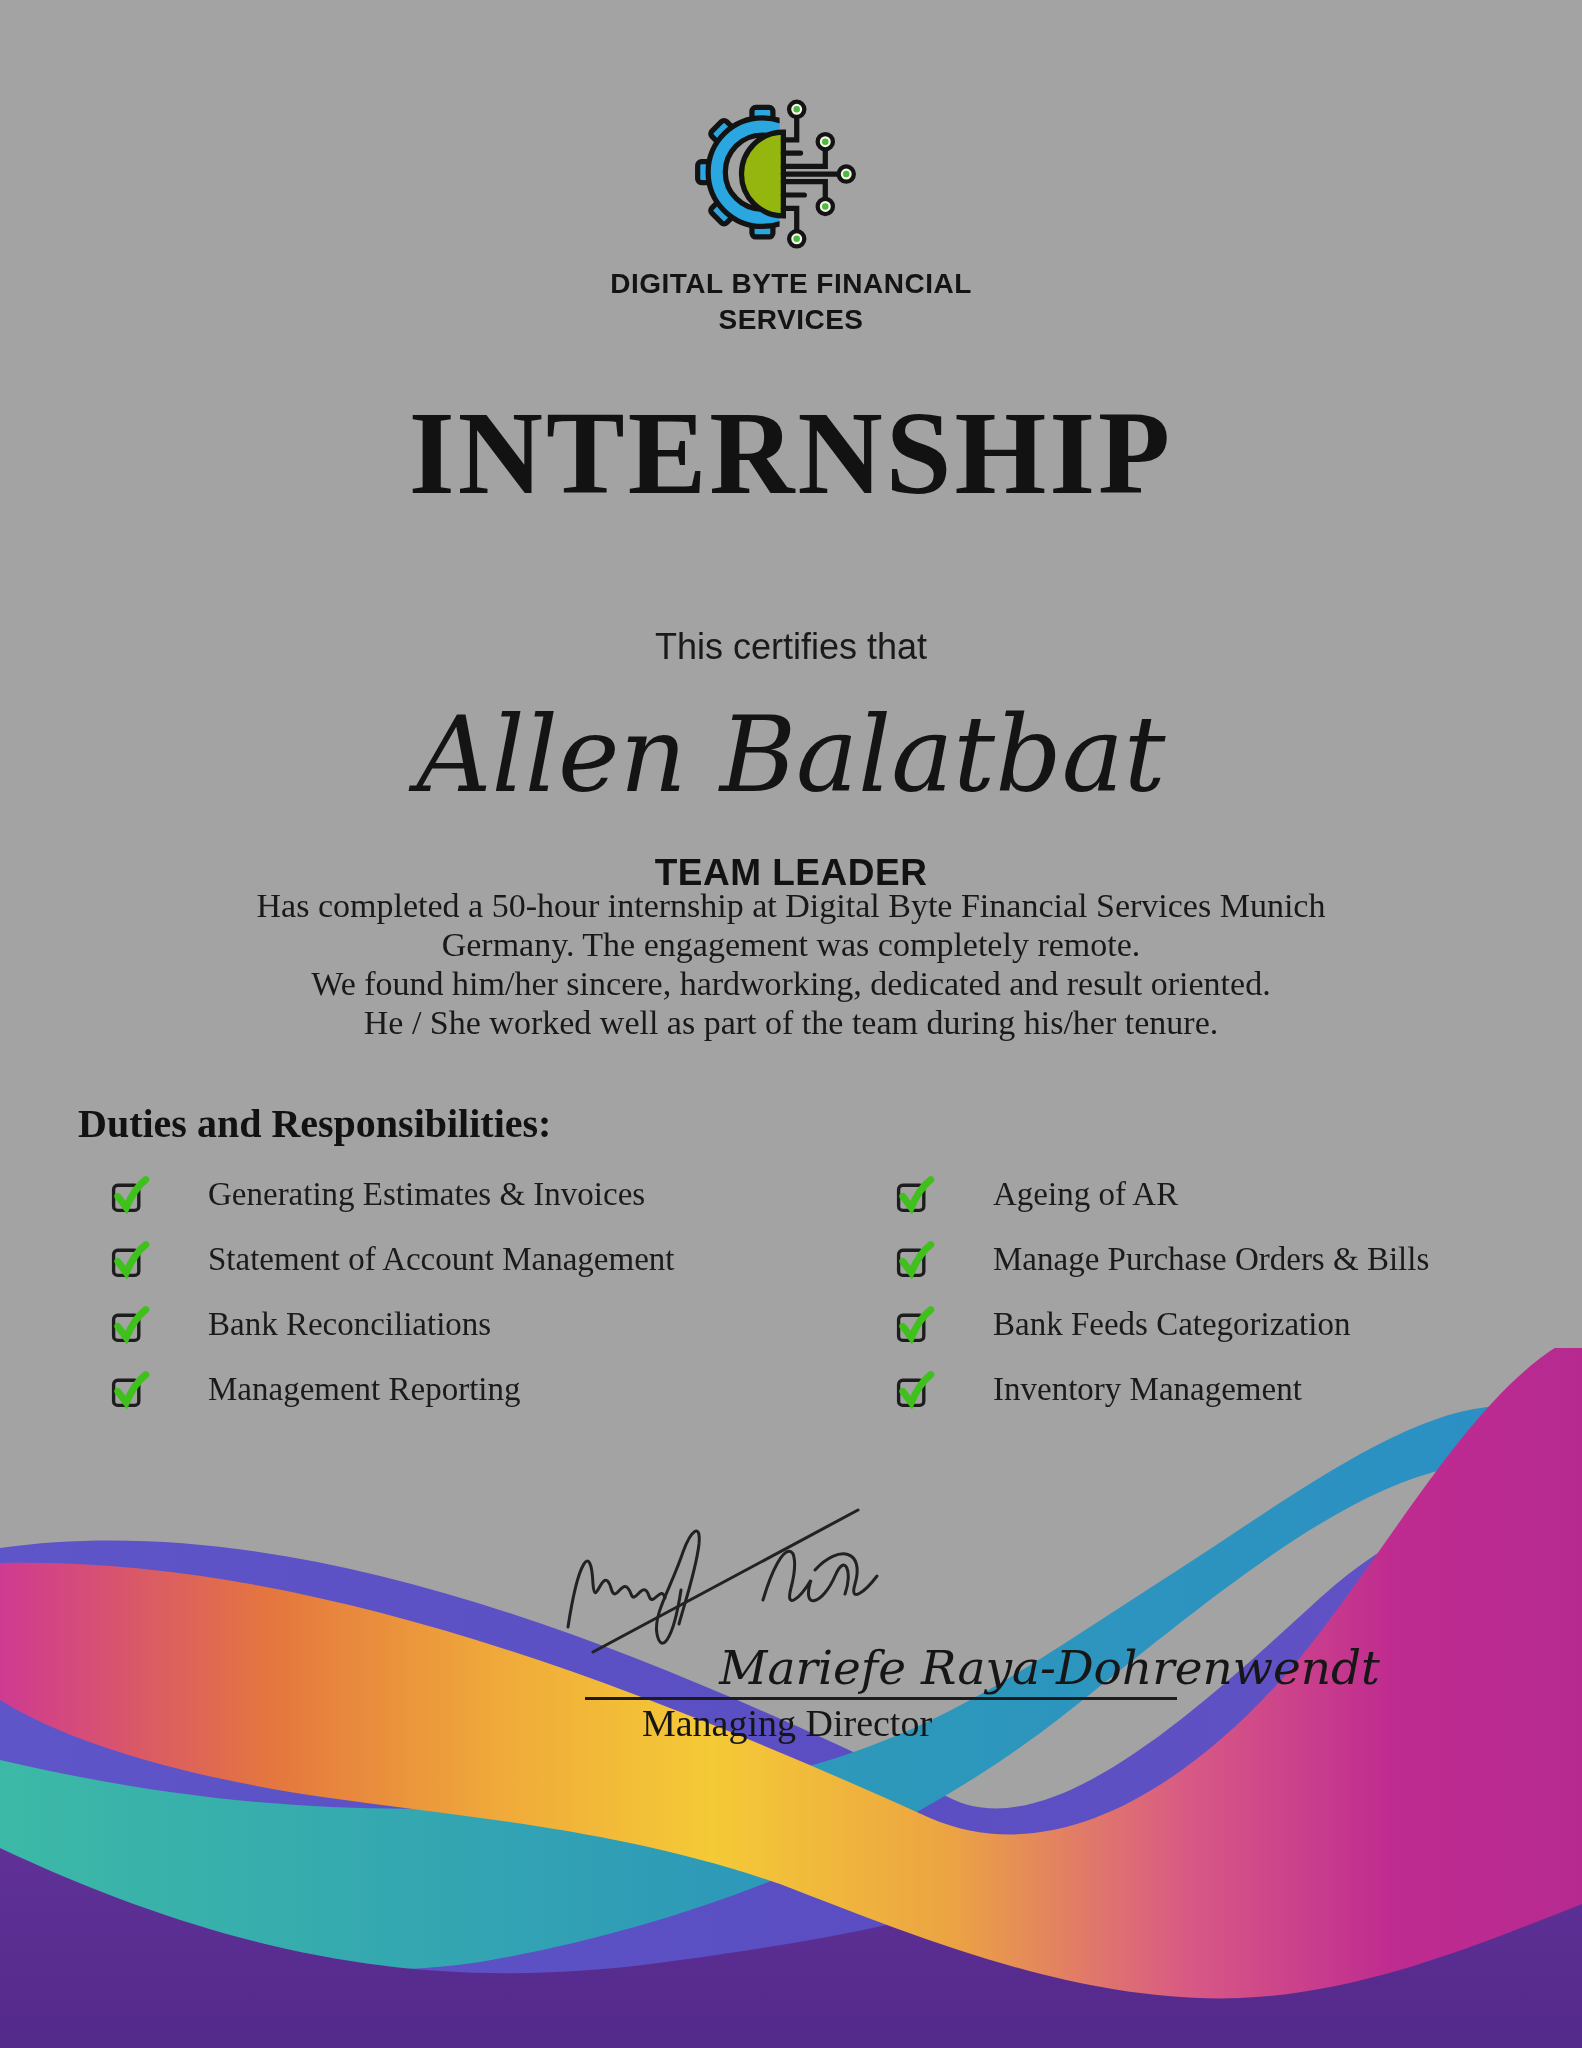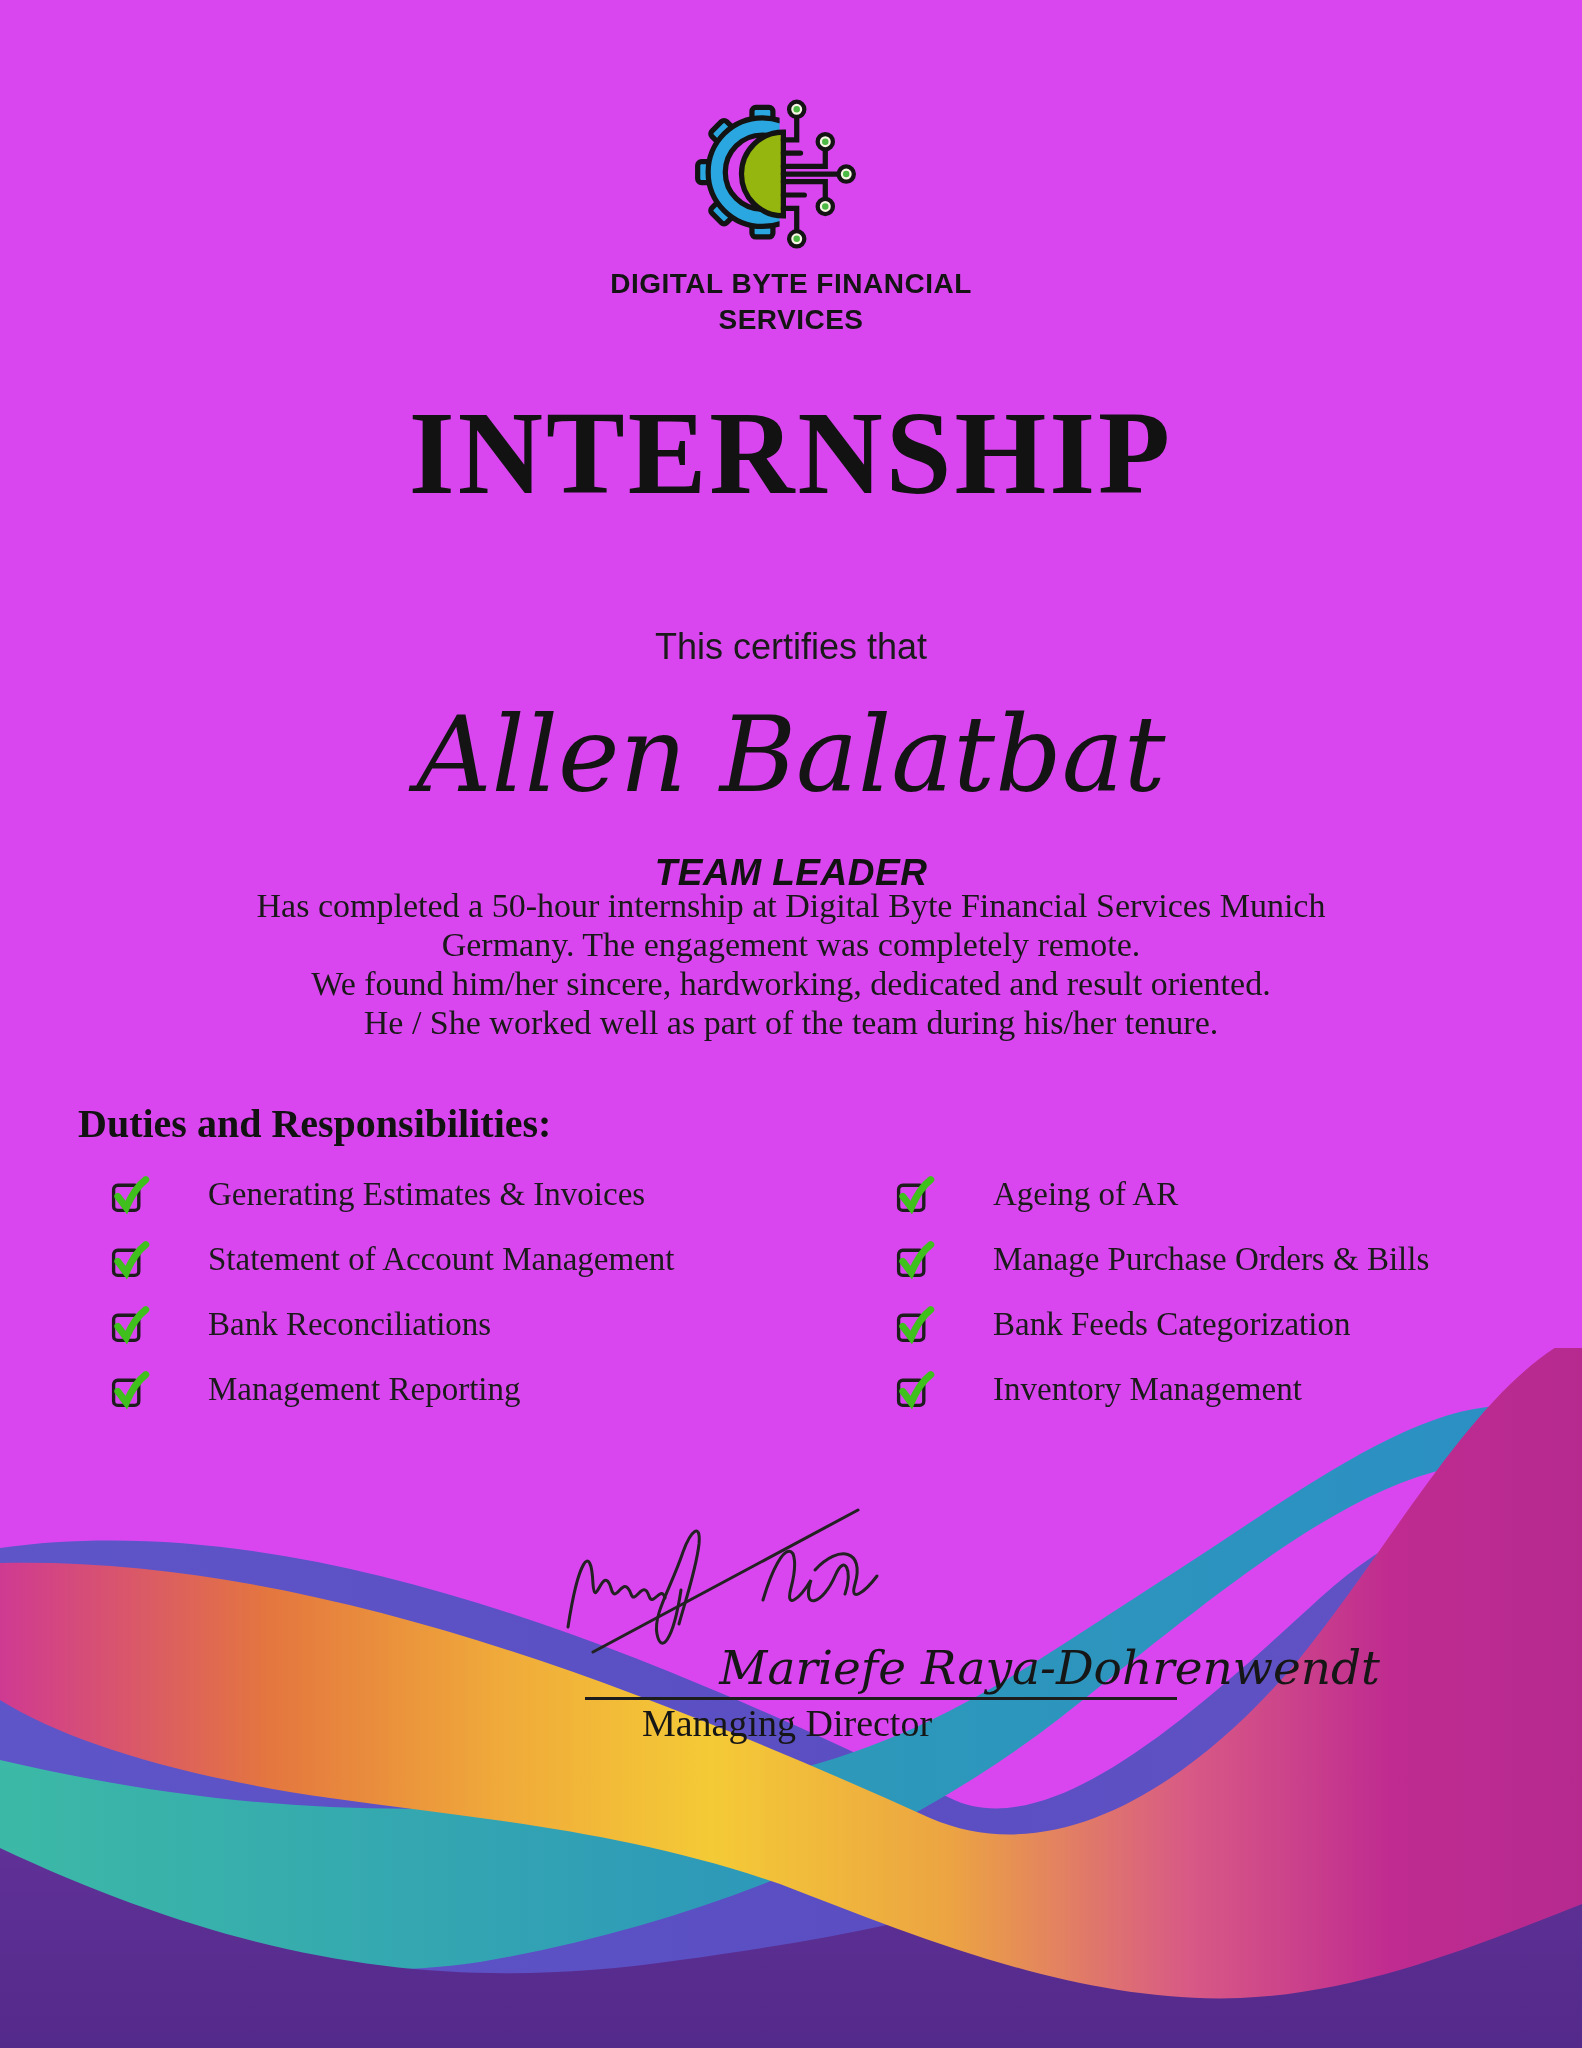--- a/index.html
+++ b/index.html
@@ -1,35 +1,35 @@
 <!DOCTYPE html>
 <html><head>
 <meta charset="utf-8">
 <style>
   html,body{margin:0;padding:0;}
   .certificate{
     position:relative;
     width:1582px;height:2048px;
-    background:#d946ef;
+    background:#a3a3a3;
     overflow:hidden;
     font-family:"Liberation Serif", serif;
     color:#1c1c1c;
   }
   .abs{position:absolute;}
   .centered{left:0;width:1582px;text-align:center;}
   
   .logo-icon{left:691px;top:84px;width:200px;height:182px;}
   .company{top:266px;font-family:"Liberation Sans",sans-serif;
     font-weight:700;font-size:28px;line-height:36px;letter-spacing:.5px;color:#141414;}
   
   .title-main{top:386px;font-size:118px;font-weight:700;letter-spacing:3px;color:#121212;}
   .title-sub{top:528px;font-size:80px;font-weight:500;letter-spacing:27px;text-indent:27px;color:#151515;}
   .certifies{top:626px;font-family:"Liberation Sans",sans-serif;font-size:36px;color:#1a1a1a;}
   .recipient-name{top:694px;font-family:"DejaVu Serif",serif;font-style:italic;font-size:104px;color:#141414;}
-  .recipient-role{top:852px;font-family:"Liberation Sans",sans-serif;font-weight:700;font-size:37px;letter-spacing:0.5px;color:#121212;font-style:italic;}
+  .recipient-role{top:852px;font-family:"Liberation Sans",sans-serif;font-weight:700;font-size:37px;letter-spacing:0.5px;color:#121212;}
   
   .body-text{top:886px;font-size:34px;line-height:39px;color:#191919;}
   
   .duties-heading{left:78px;top:1100px;font-size:40px;font-weight:700;color:#121212;}
   .duty-col{top:1162px;}
   .duty-col.left{left:108px;width:720px;}
   .duty-col.right{left:893px;width:640px;}
   .duty-item{display:flex;align-items:center;height:65px;font-size:33px;color:#1b1b1b;gap:44px;}
   .checkbox{width:42px;height:42px;margin-right:14px;flex:0 0 auto;}
   

